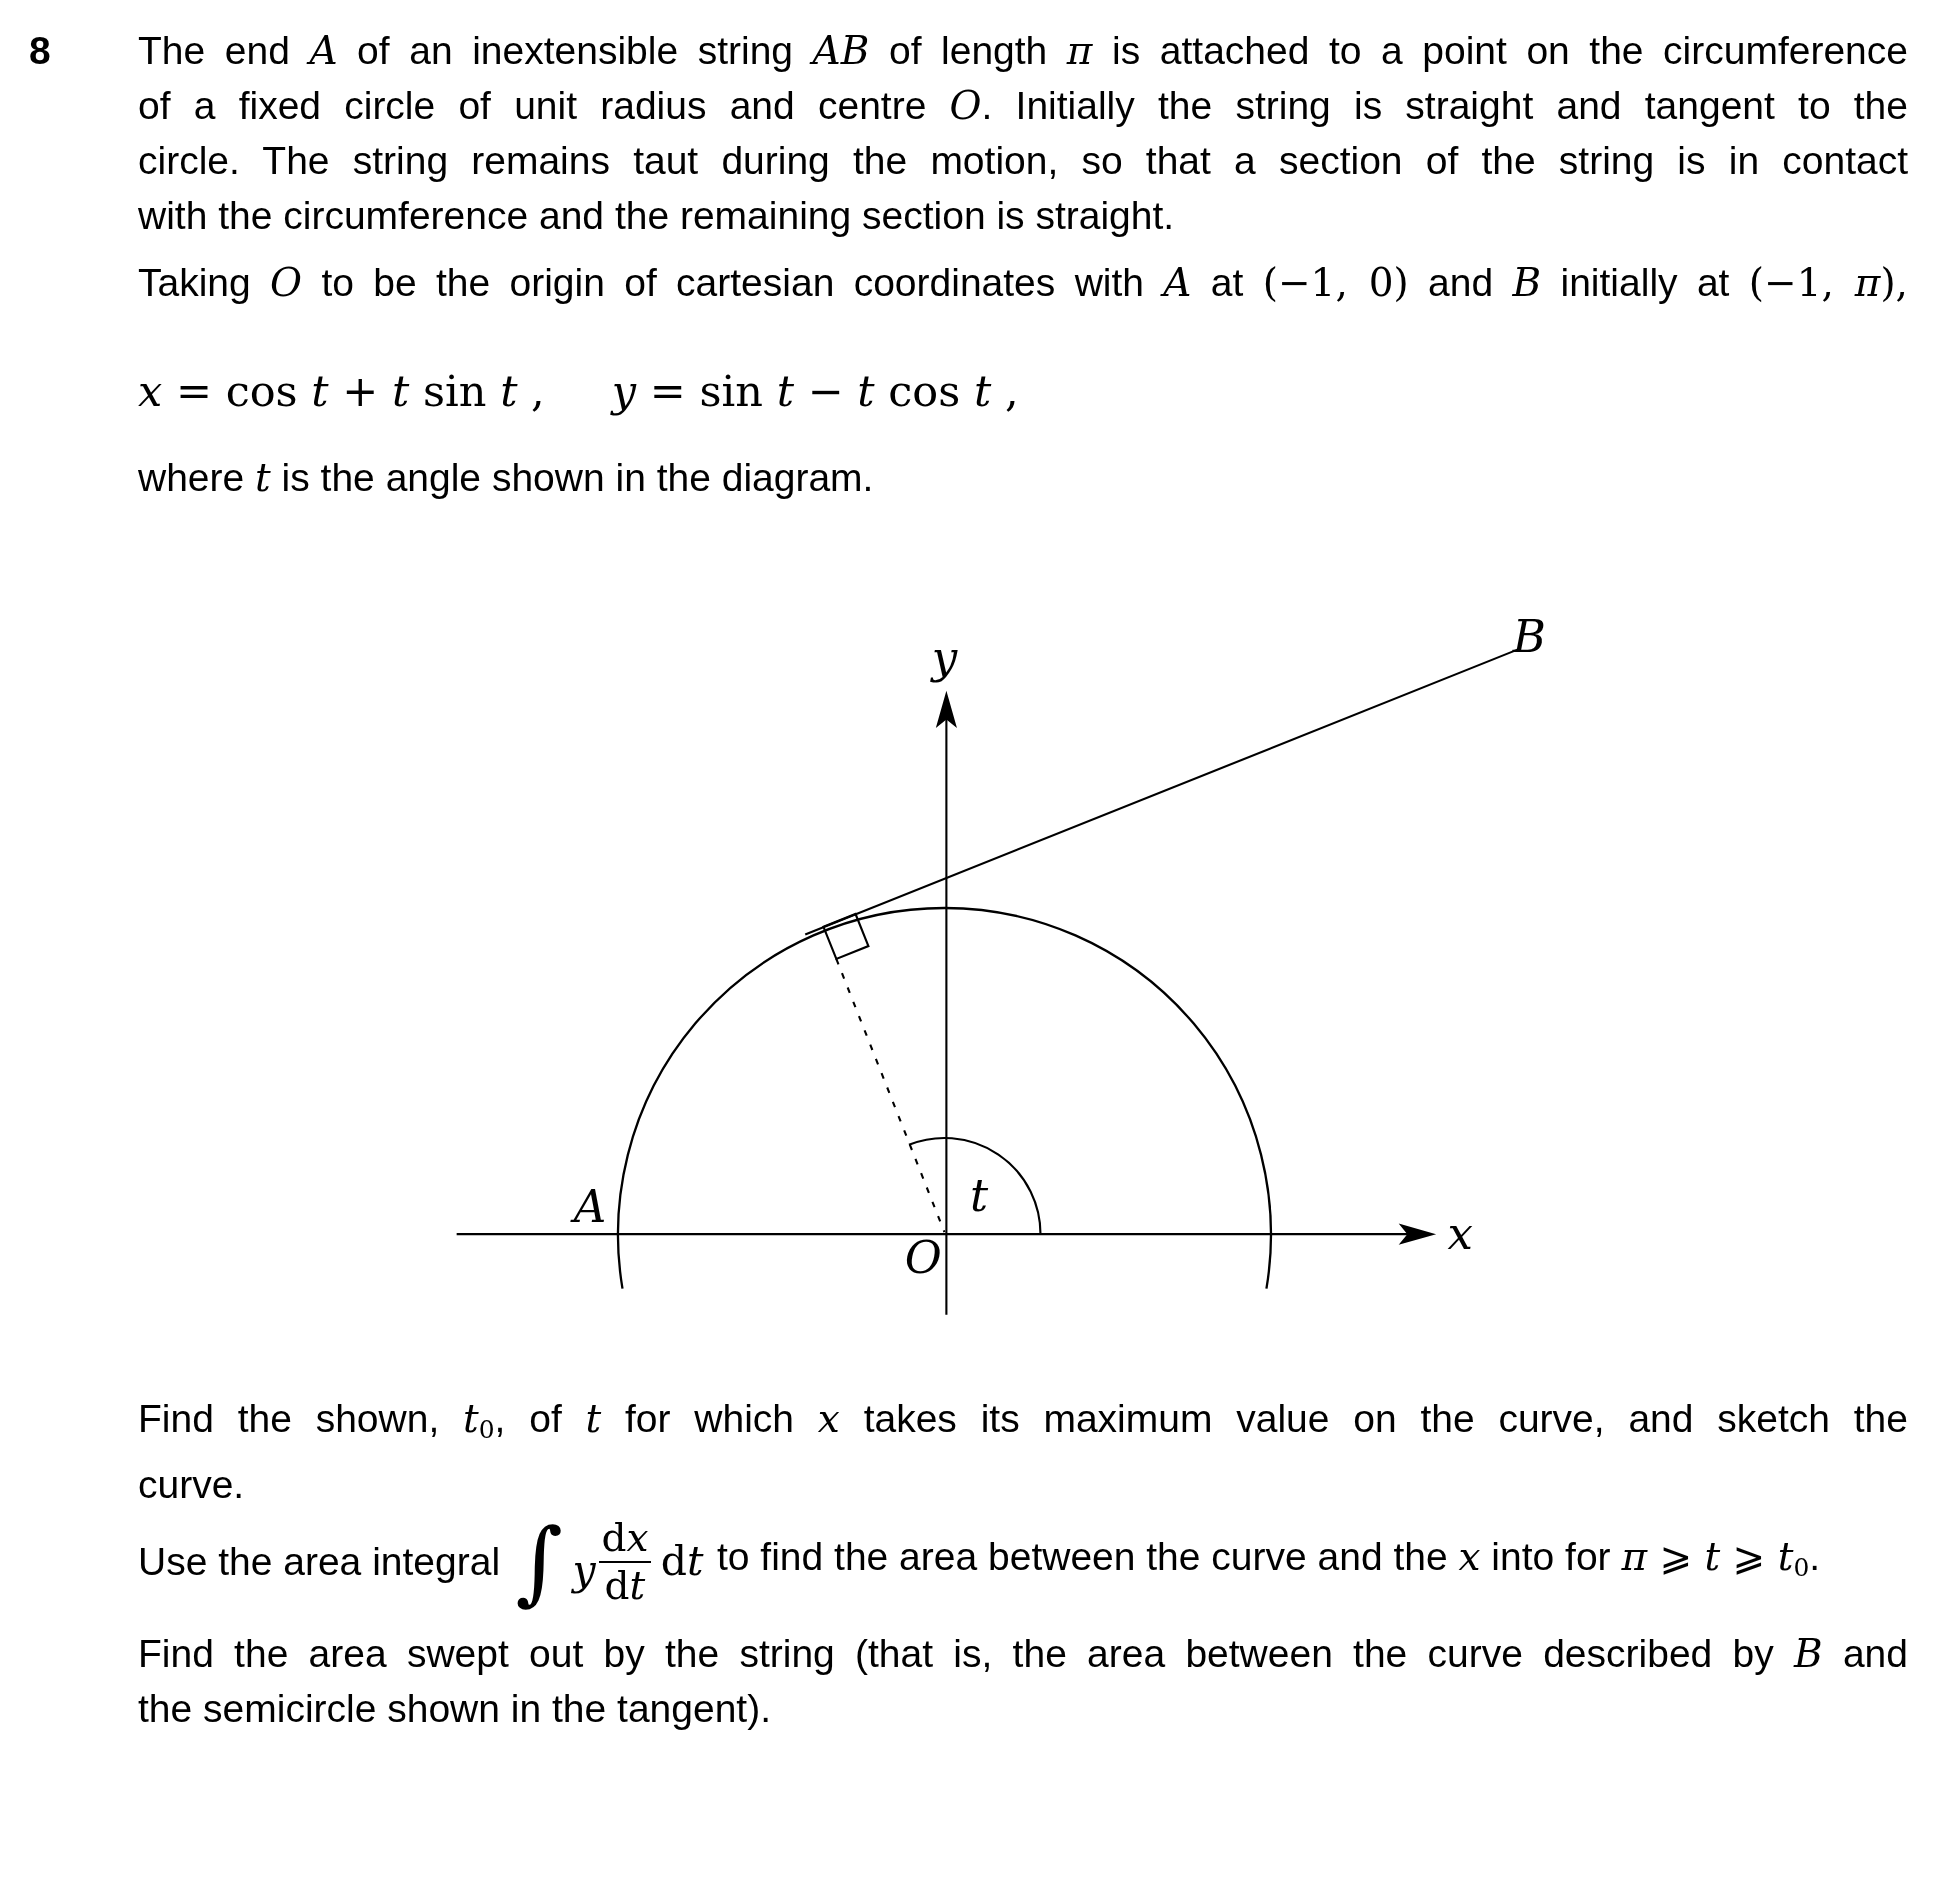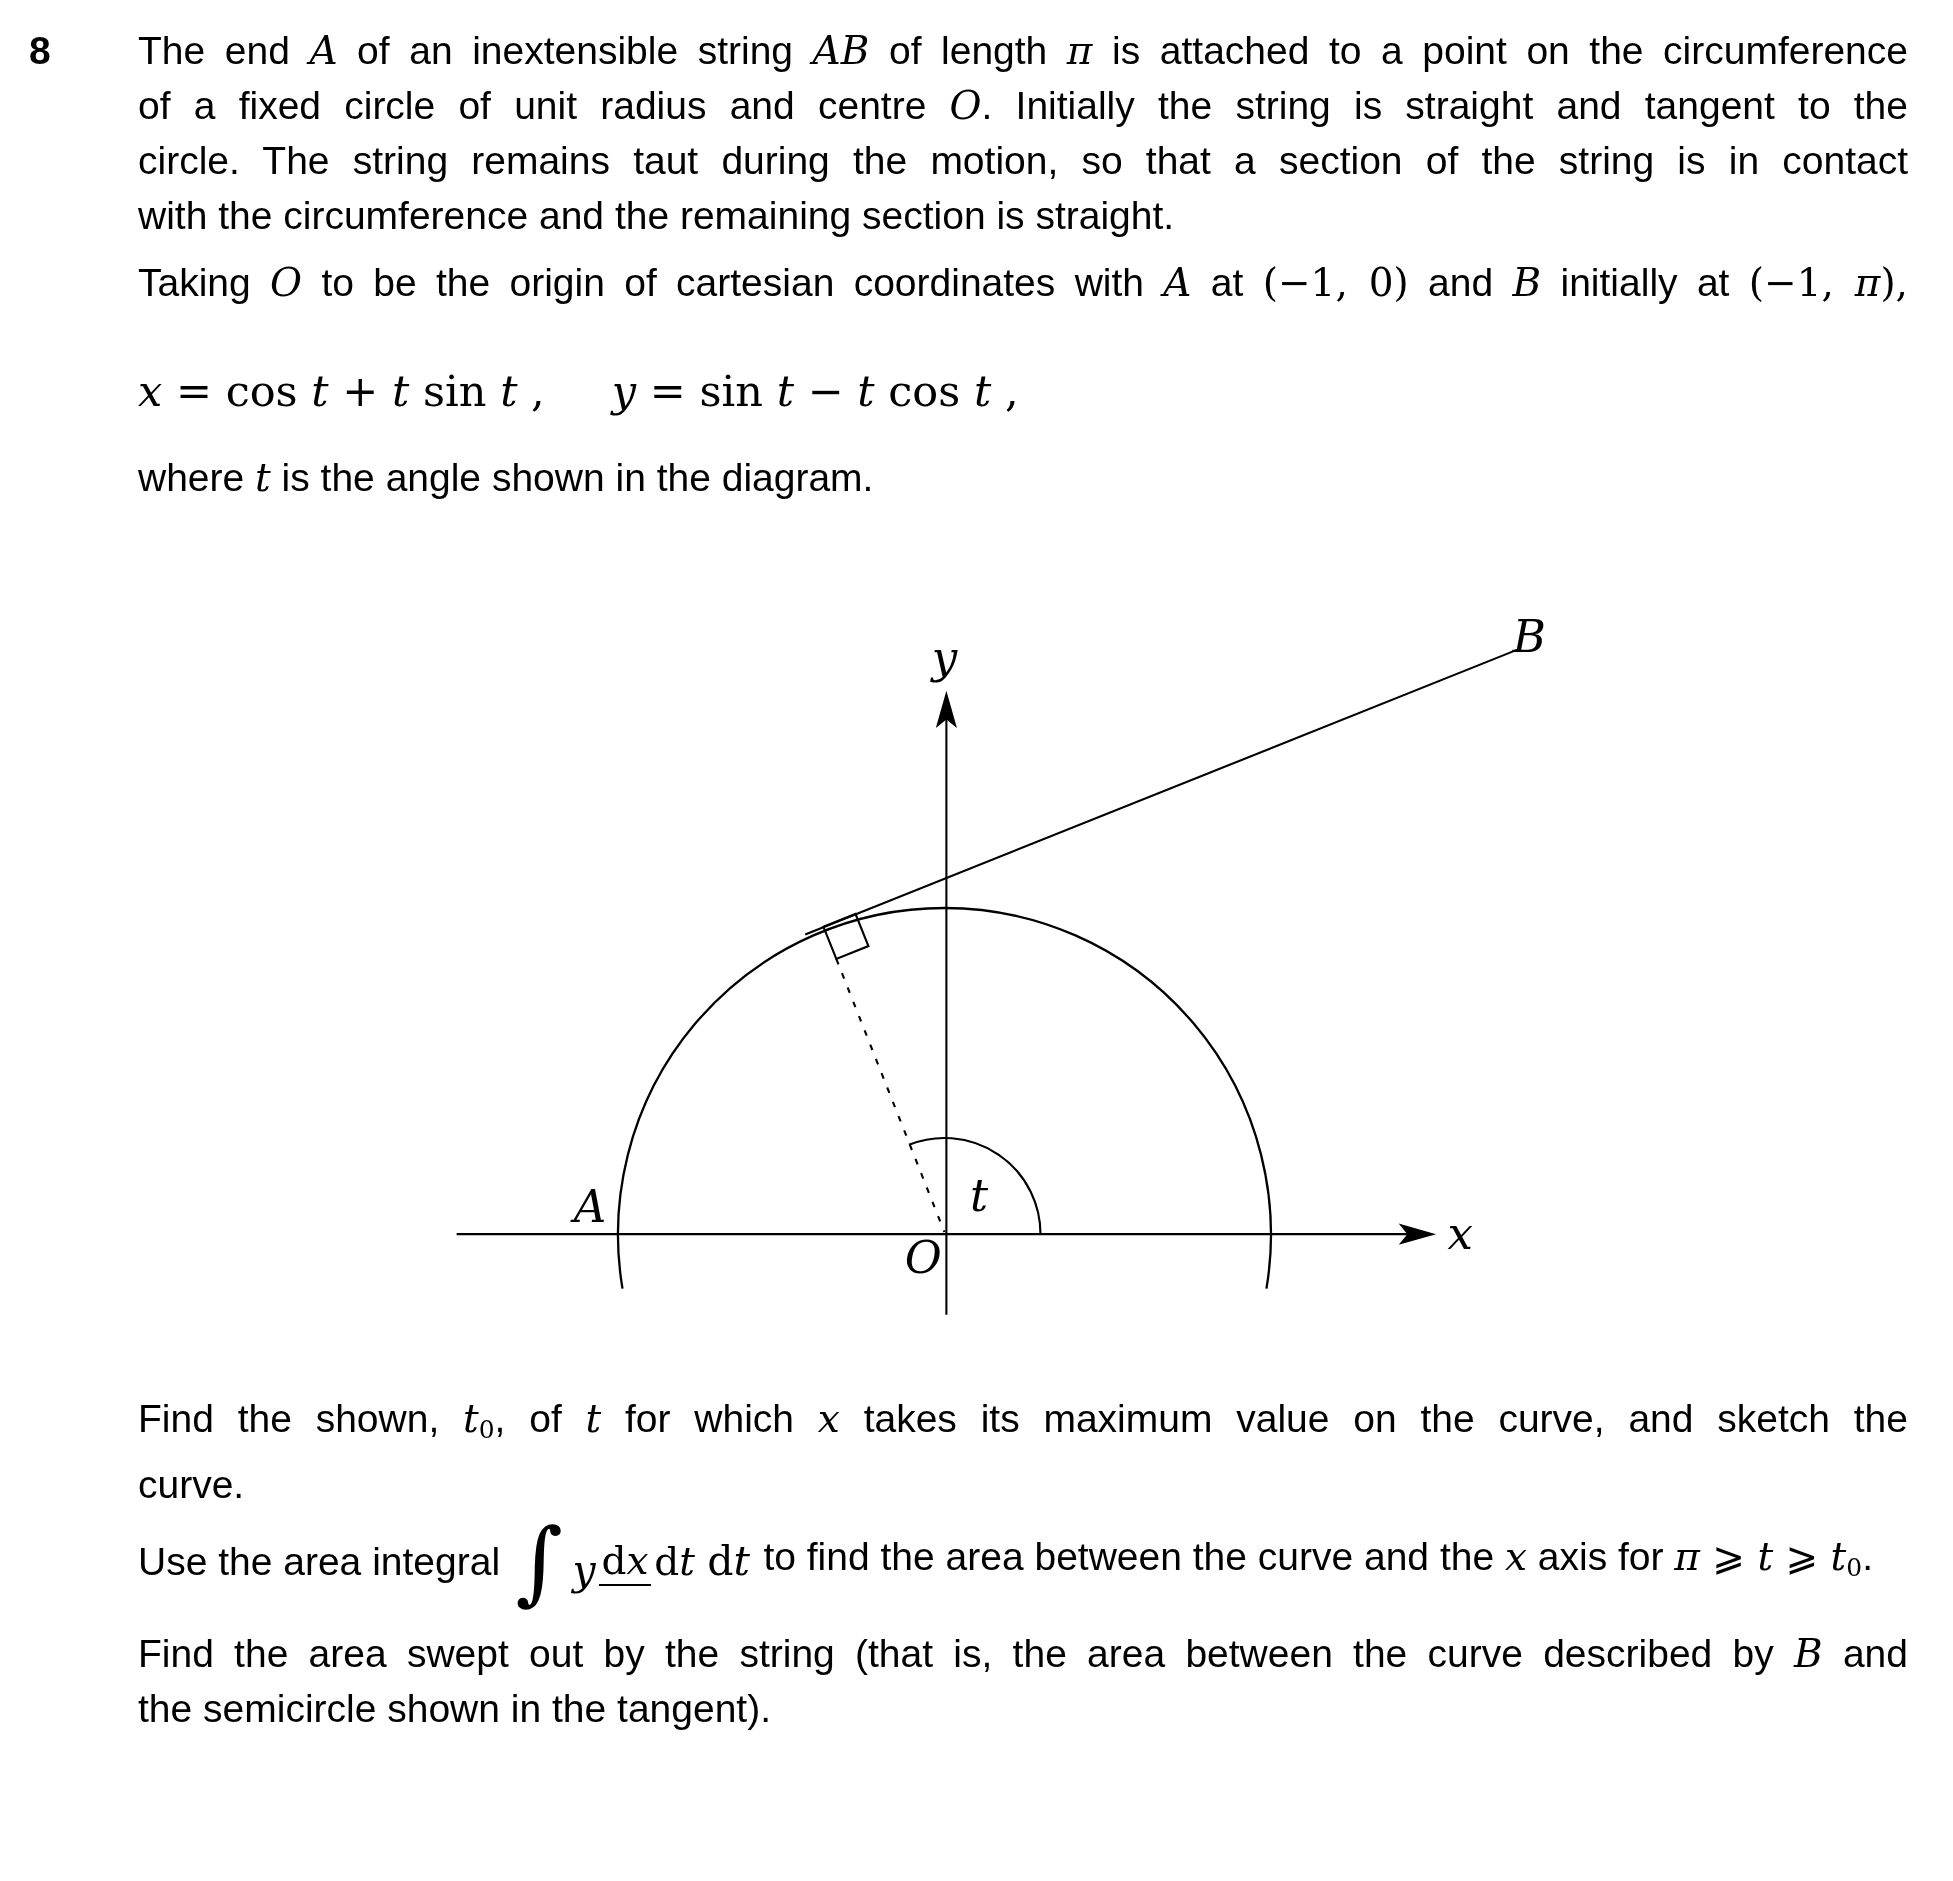--- a/index.html
+++ b/index.html
@@ -20,21 +20,21 @@
   .diagram-spacer{position:relative;height:886px;}
   .diagram-svg{position:absolute;left:261px;top:80px;}
   .find1{margin-top:0;}
   .int-line{margin-top:1.9px;display:flex;align-items:center;height:96px;}
   .int-prefix{flex:0 0 auto;}
   .int-expr{flex:0 0 auto;display:inline-flex;align-items:center;margin:0 13.4px 0 15.4px;}
   .int-sign{font-family:"DejaVu Serif","Liberation Serif",serif;font-style:italic;
             font-size:91px;line-height:1;margin-right:9.6px;}
   .int-y{font-family:"DejaVu Serif","Liberation Serif",serif;font-style:italic;
          font-size:41px;line-height:1;position:relative;top:8.6px;margin-right:2.9px;}
-  .frac{display:inline-flex;flex-direction:row;align-items:center;
+  .frac{display:inline-flex;flex-direction:column;align-items:center;
         font-size:39px;line-height:1.18;}
   .frac .num{border-bottom:2.9px solid #000;padding:0 2.9px;}
   .frac .den{padding:0 2.9px;}
   .after-dt{font-size:41px;margin-left:9.6px;}
   .int-suffix{flex:0 0 auto;}
   .find2{margin-top:16.3px;}
   svg text{font-family:"DejaVu Serif","Liberation Serif",serif;font-style:italic;
            font-size:47px;fill:#000;}
 </style>
 </head>
@@ -98,21 +98,21 @@
       <span class="int-prefix"><span>Use the area integral</span></span>
       <span class="int-expr">
         <span class="int-sign">∫</span>
         <span class="int-y">y</span>
         <span class="frac">
           <span class="num"><span class="s-r">d</span><span class="s-i">x</span></span>
           <span class="den"><span class="s-r">d</span><span class="s-i">t</span></span>
         </span>
         <span class="after-dt"><span class="s-r">d</span><span class="s-i">t</span></span>
       </span>
-      <span class="int-suffix"><span>to find the area between the curve and the </span><span class="s-i">x</span><span> axis for </span><span class="s-i">π</span><span class="s-r"> ⩾ </span><span class="s-i">t</span><span class="s-r"> ⩾ </span><span class="s-i">t</span><span class="s-sub">0</span><span>.</span></span>
+      <span class="int-suffix"><span>to find the area between the curve and the </span><span class="s-i">x</span><span> into for </span><span class="s-i">π</span><span class="s-r"> ⩾ </span><span class="s-i">t</span><span class="s-r"> ⩾ </span><span class="s-i">t</span><span class="s-sub">0</span><span>.</span></span>
     </div>
 
     <div class="find2">
       <div class="line jline"><span>Find the area swept out by the string (that is, the area between the curve described by </span><span class="s-i">B</span><span> and</span></div>
       <div class="line lline"><span>the semicircle shown in the tangent).</span></div>
     </div>
 
   </div>
 </div>
 

